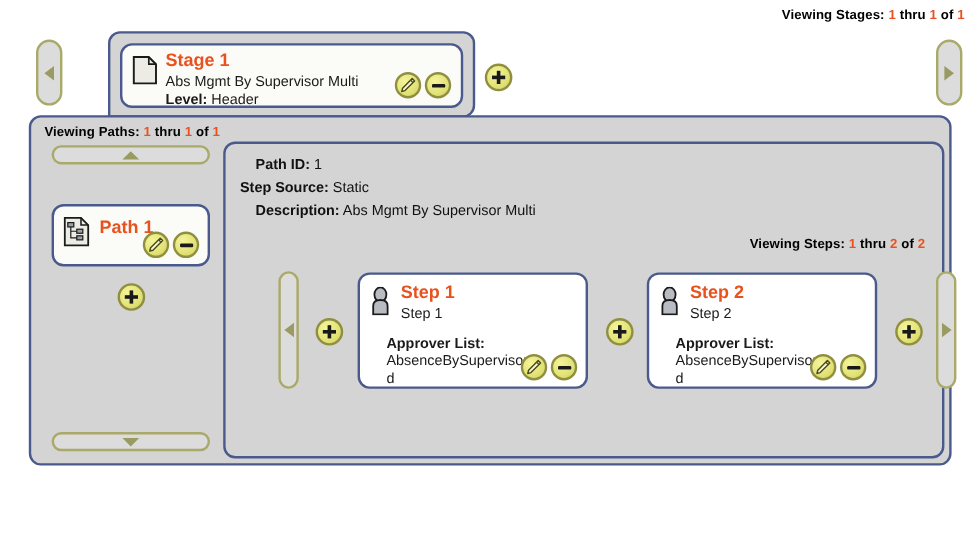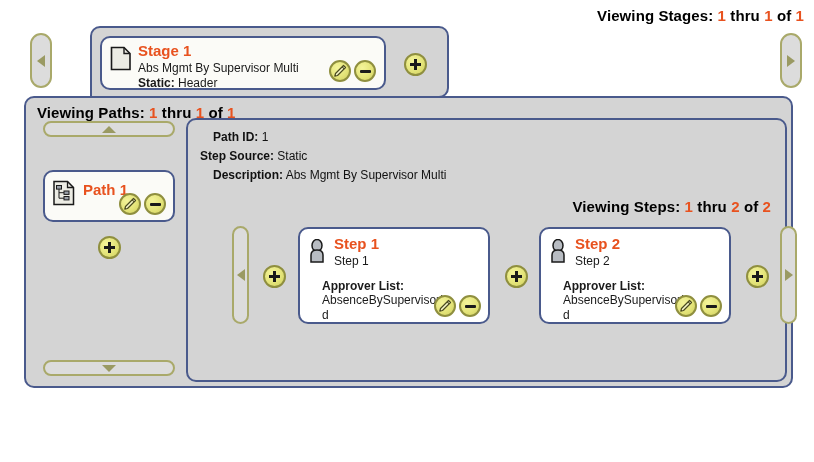--- a/index.html
+++ b/index.html
@@ -12,21 +12,21 @@
     position: relative;
     width: 814px; height: 462px;
     overflow: hidden;
     background: #ffffff;
   }
 
   
   .abs { position: absolute; }
 
   .viewing {
-    font-size: 15px; font-weight: bold; color: #000;
+    font-size: 11px; font-weight: bold; color: #000;
     white-space: nowrap; letter-spacing: .1px;
   }
   .viewing .num { color: #e8521f; }
 
   
   .pill {
     background: #dcdcdc;
     border: 2px solid #a9a96a;
     border-radius: 999px;
     display: flex; align-items: center; justify-content: center;
@@ -100,35 +100,35 @@
     <span class="num">1</span>
   </div>
 
   <div class="abs pill" style="left:30px; top:33px; width:22px; height:55px;">
     <span class="tri tri-left"></span>
   </div>
   <div class="abs pill" style="left:780px; top:33px; width:22px; height:55px;">
     <span class="tri tri-right"></span>
   </div>
 
-  <div class="abs frame" style="left:90px; top:26px; width:359px; height:72px; border-bottom-left-radius:0;">
+  <div class="abs frame" style="left:90px; top:26px; width:306px; height:72px; border-bottom-left-radius:0;">
     <div class="card" style="position:absolute; left:8px; top:8px; width:286px; height:54px; display:flex; align-items:flex-start;">
 
       <span class="abs" style="left:8px; top:8px;">
         <svg class="doc-icon" viewBox="0 0 22 25">
           <path d="M1.5 1.5 H14 L20 7.5 V23.5 H1.5 Z" fill="#ecece4" stroke="#1a1a1a" stroke-width="1.6"></path>
           <path d="M14 1.5 V7.5 H20" fill="none" stroke="#1a1a1a" stroke-width="1.4"></path>
         </svg>
       </span>
 
       <div class="abs" style="left:36px; top:5px;">
         <div class="title-or">Stage 1</div>
         <div class="sub" style="margin-top:3px;">Abs Mgmt By Supervisor Multi</div>
         <div class="sub" style="margin-top:1px;">
-          <span class="lbl">Static:</span>
+          <span class="lbl">Level:</span>
           <span>Header</span>
         </div>
       </div>
 
       <div class="abs" style="right:8px; top:22px; display:flex; gap:3px;">
         <div class="rbtn">
           <svg class="pencil-g" viewBox="0 0 16 16">
             <path d="M11.5 2.5 L13.5 4.5 L5.5 12.5 L2.8 13.2 L3.5 10.5 Z" fill="#f7f7c8" stroke="#4a4a20" stroke-width="1.2" stroke-linejoin="round"></path>
             <path d="M10.2 3.8 L12.2 5.8" stroke="#4a4a20" stroke-width="1.1"></path>
           </svg>

